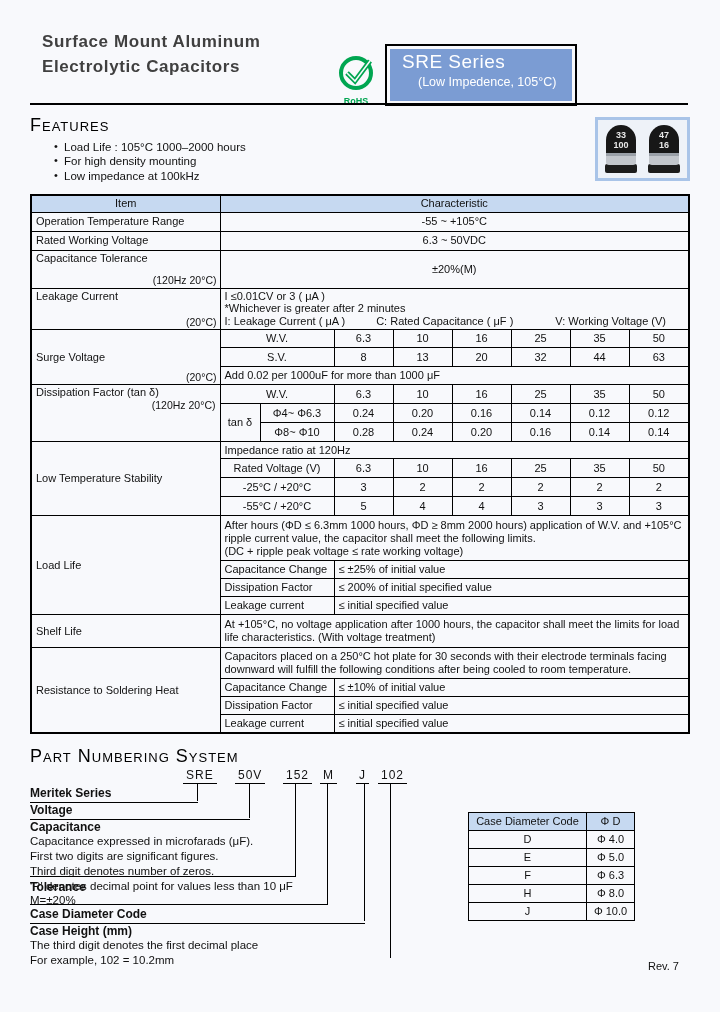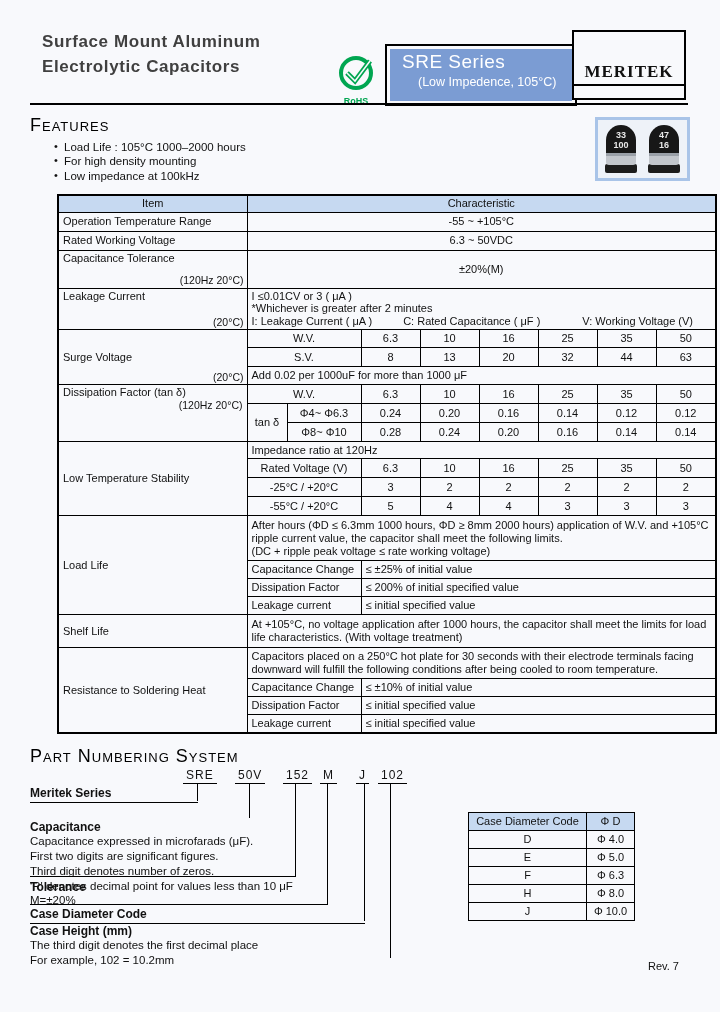--- a/index.html
+++ b/index.html
@@ -26,21 +26,21 @@
   
   .sec-head { font-variant:small-caps; font-size:18px; letter-spacing:1px; color:#000;margin-top:7px; }
   
   #features { position:relative; margin:6px 30px 0 30px; height:76px; }
   #features ul { list-style:none; margin:4px 0 0 24px; font-size:11.5px; line-height:1.25; }
   #features li { position:relative; padding-left:10px; }
   .bullet { position:absolute; left:0; top:0; font-size:11px; }
   .photo-box { position:absolute; left:565px; top:2px; width:95px; height:64px; border:3px solid #A9C4E8; background:#eef2f8; display:flex; align-items:center; justify-content:center; gap:5px; }
   
   #specs { margin:2px 30px 0 30px; }
-  table.spec { border-collapse:collapse; table-layout:fixed; width:658px; border:2px solid #000; margin-top:3px;margin-left:27px; }
+  table.spec { border-collapse:collapse; table-layout:fixed; width:658px; border:2px solid #000; margin-top:3px; }
   .spec td { border:1px solid #000; padding:1px 4px; font-size:11px; line-height:1.18; vertical-align:middle; overflow:hidden; }
   .spec .hdr { background:#C6D9F1; text-align:center; }
   .spec .c { text-align:center; }
   .spec .item { position:relative; }
   .spec .vtop { vertical-align:top; }
   .note-br { position:absolute; right:3px; bottom:1px; font-size:10.5px; }
   .note-line { display:block; text-align:right; font-size:10.5px; }
   .tight { line-height:1.05; font-size:10.8px; }
   .legend-row { display:flex;align-items:flex-end; }
   .legend-row span:nth-child(1){ width:33%; } .legend-row span:nth-child(2){ width:39%; } .legend-row span:nth-child(3){ width:28%; }
@@ -74,23 +74,20 @@
     <span class="rohs-label">RoHS</span>
   </div>
 
   <div class="series-box">
     <div class="series-box-inner">
       <span class="series-name">SRE Series</span>
       <span class="series-sub">(Low Impedence, 105°C)</span>
     </div>
   </div>
 
-  <div class="brand-box">
-    <span class="brand-text">MERITEK</span>
-  </div>
 
   <div class="header-divider"></div>
 </div>
 
 <div id="features">
   <div class="sec-head">Features</div>
   <ul>
     <li><span class="bullet">•</span><span>Load Life : 105°C 1000–2000 hours</span></li>
     <li><span class="bullet">•</span><span>For high density mounting</span></li>
     <li><span class="bullet">•</span><span>Low impedance at 100kHz</span></li>
@@ -318,20 +315,21 @@
   <span class="seg" style="left:348px">102</span>
 
   <div class="pline" style="left:167px; top:37px; width:1px; height:18px"></div>
   <div class="pline" style="left:219px; top:37px; width:1px; height:35px"></div>
   <div class="pline" style="left:265px; top:37px; width:1px; height:93px"></div>
   <div class="pline" style="left:297px; top:37px; width:1px; height:121px"></div>
   <div class="pline" style="left:334px; top:37px; width:1px; height:138px"></div>
   <div class="pline" style="left:360px; top:37px; width:1px; height:175px"></div>
 
   <div class="plabel ul" style="left:0; top:40px; width:168px">Meritek Series</div>
+  <div class="plabel ul" style="left:0; top:57px; width:220px">Voltage</div>
 
   <div class="plabel" style="left:0; top:74px">Capacitance</div>
   <div class="ptext" style="left:0; top:88px">
     <div>Capacitance expressed in microfarads (μF).</div>
     <div>First two digits are significant figures.</div>
     <div>Third digit denotes number of zeros.</div>
     <div>'R' denotes decimal point for values less than 10 μF</div>
   </div>
   <div class="pline" style="left:0; top:130px; width:266px; height:1px"></div>
 

